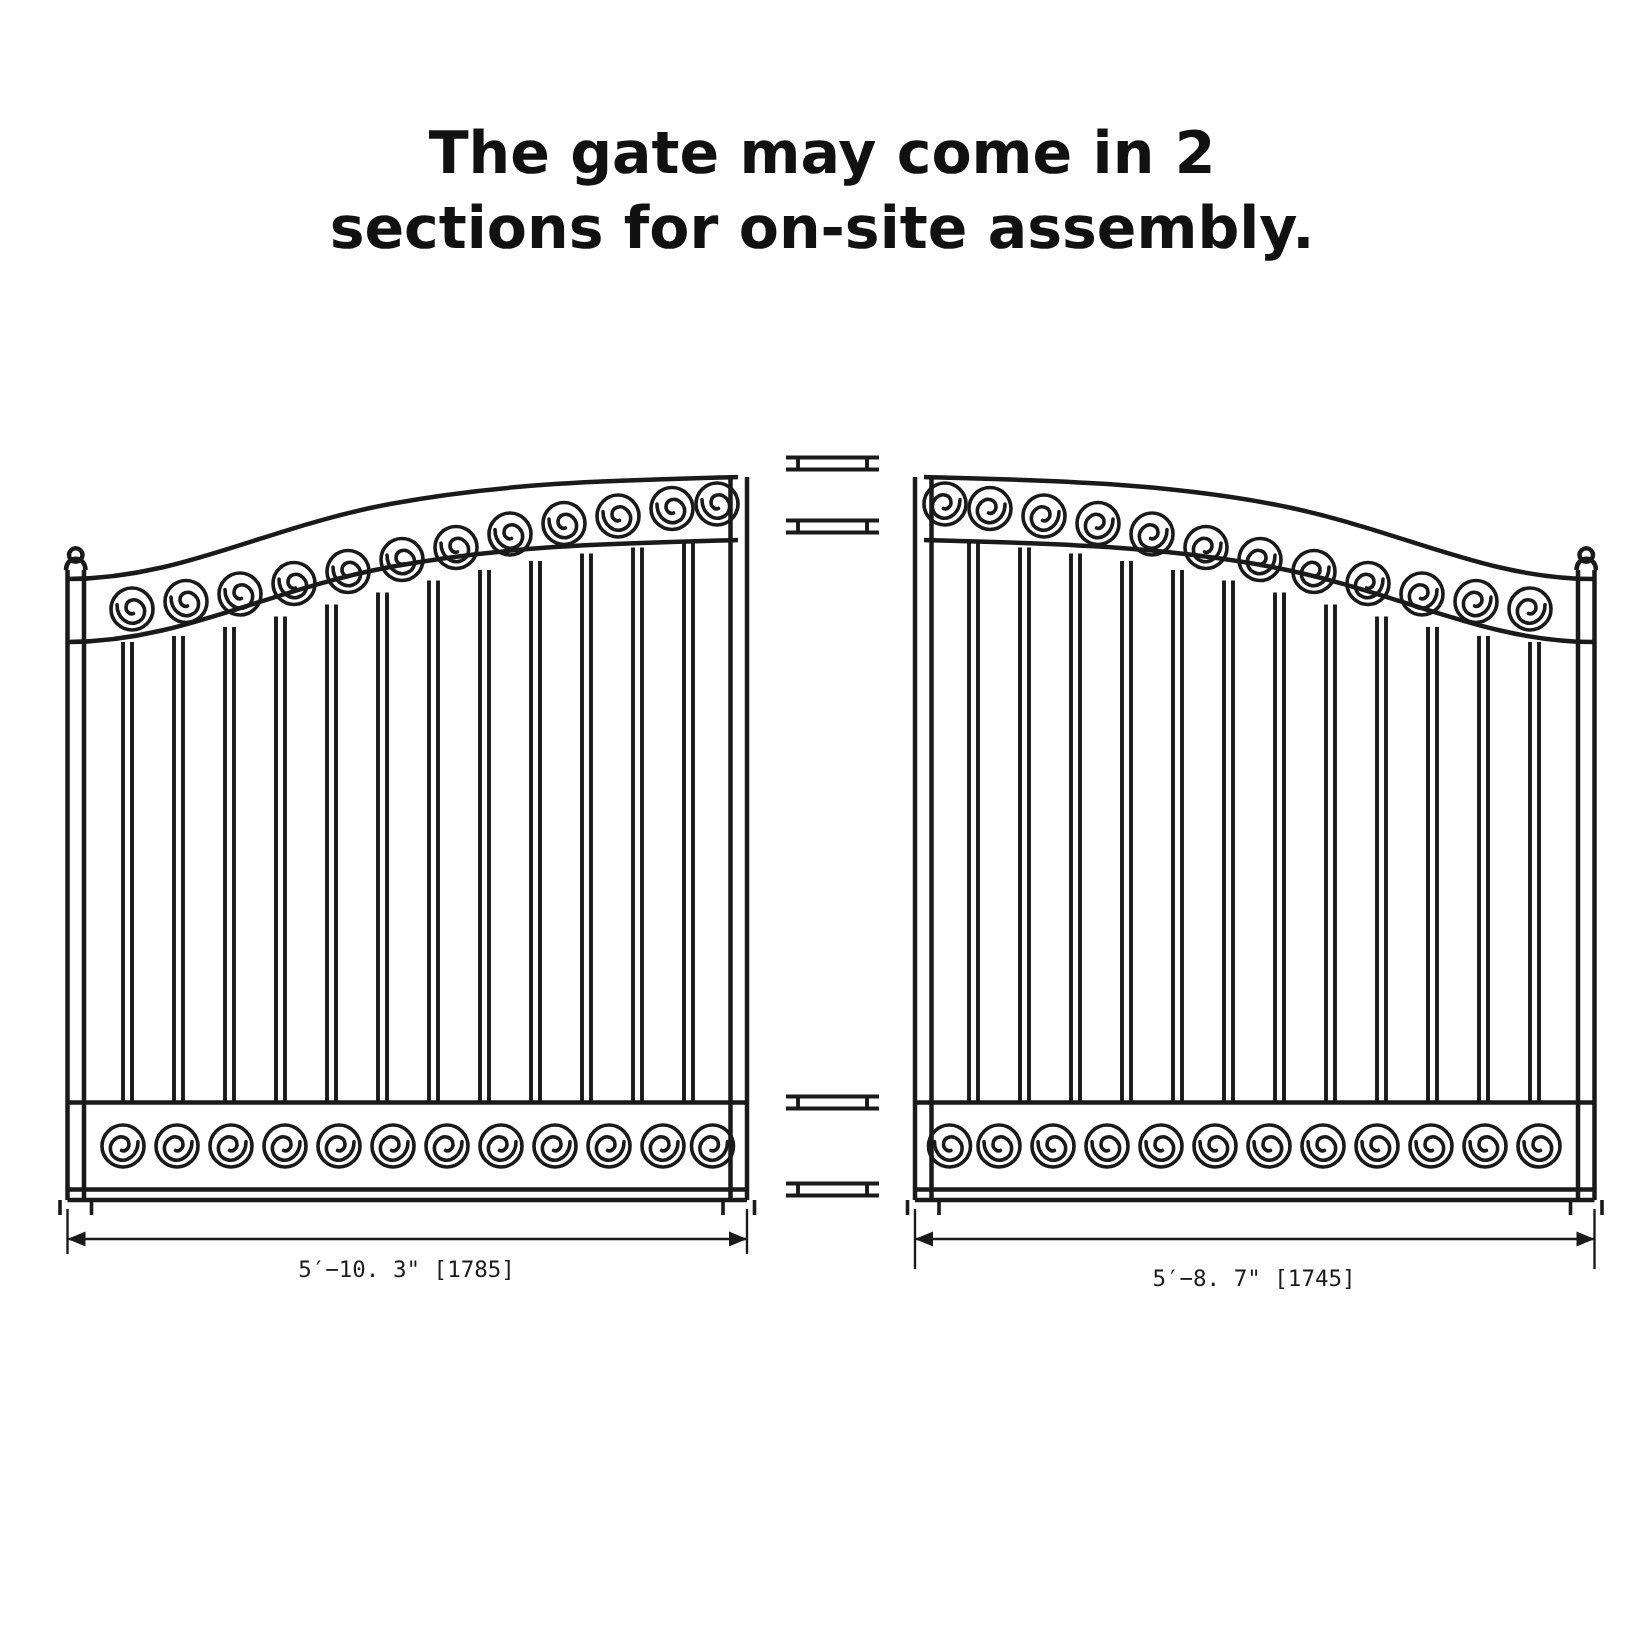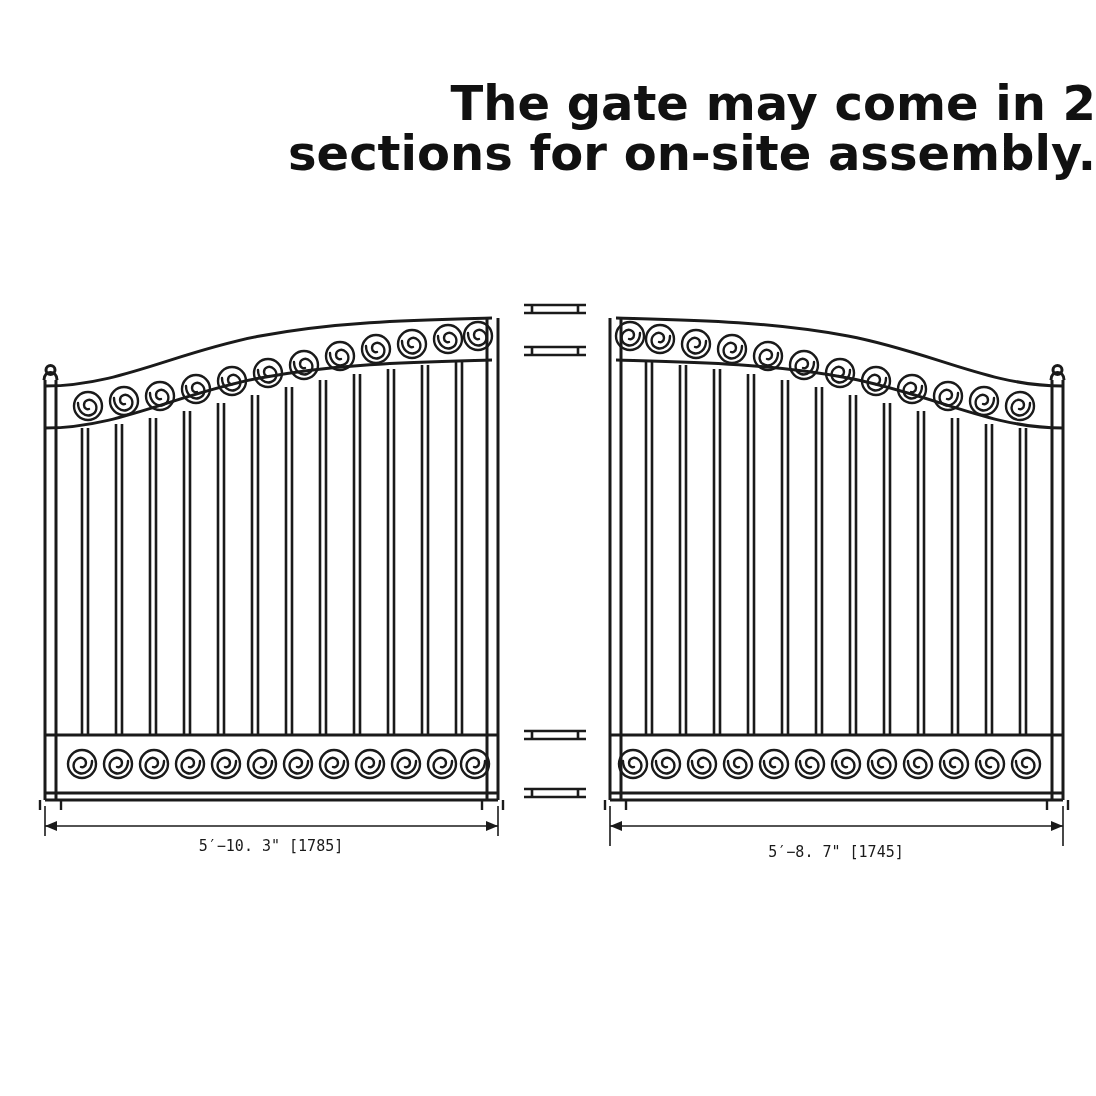--- a/index.html
+++ b/index.html
@@ -19,24 +19,24 @@
     left: 0; top: 0;
     width: 1096px;
     height: 1096px;
     background: #ffffff;
   }
   .headline {
     position: absolute;
     left: 0;
     top: 78px;
     width: 1096px;
-    text-align: right;
+    text-align: center;
     font-family: "DejaVu Sans", sans-serif;
     font-weight: bold;
-    font-size: 48px;
+    font-size: 39px;
     line-height: 50px;
     color: #111111;
     letter-spacing: 0px;
   }
   .headline .l2 { display: block; }
 
   svg.drawing {
     position: absolute;
     left: 0;
     top: 0;

